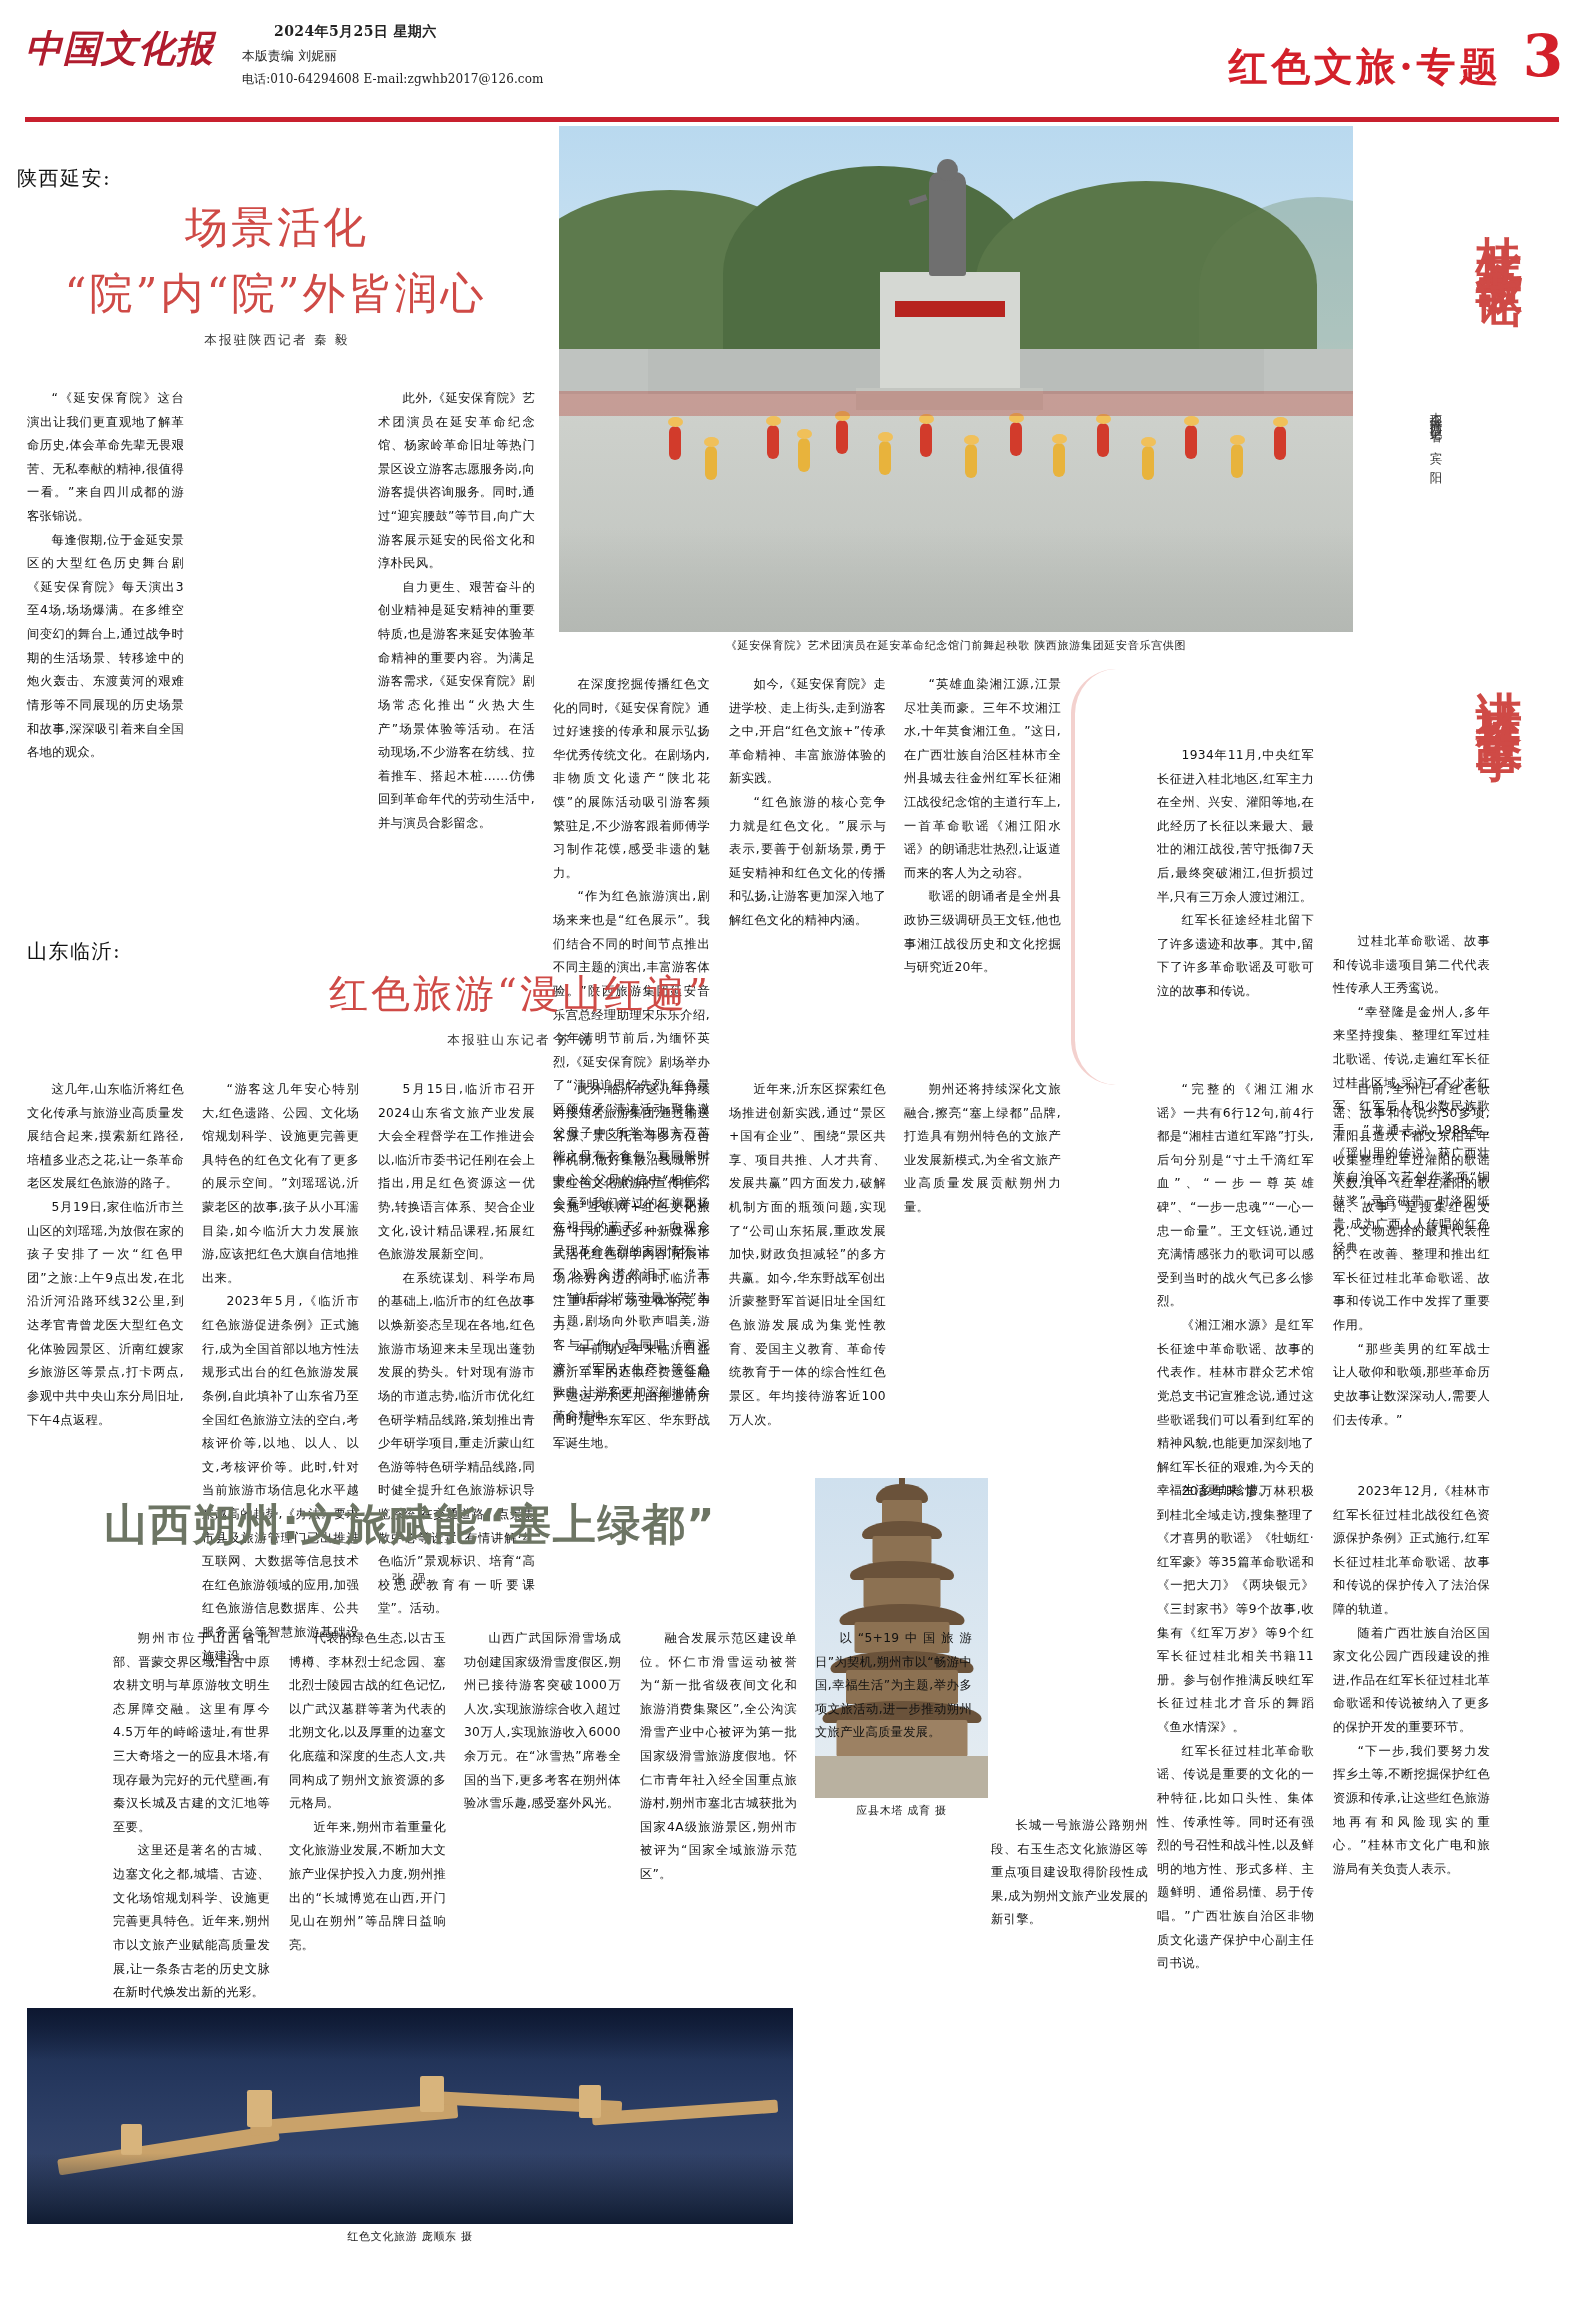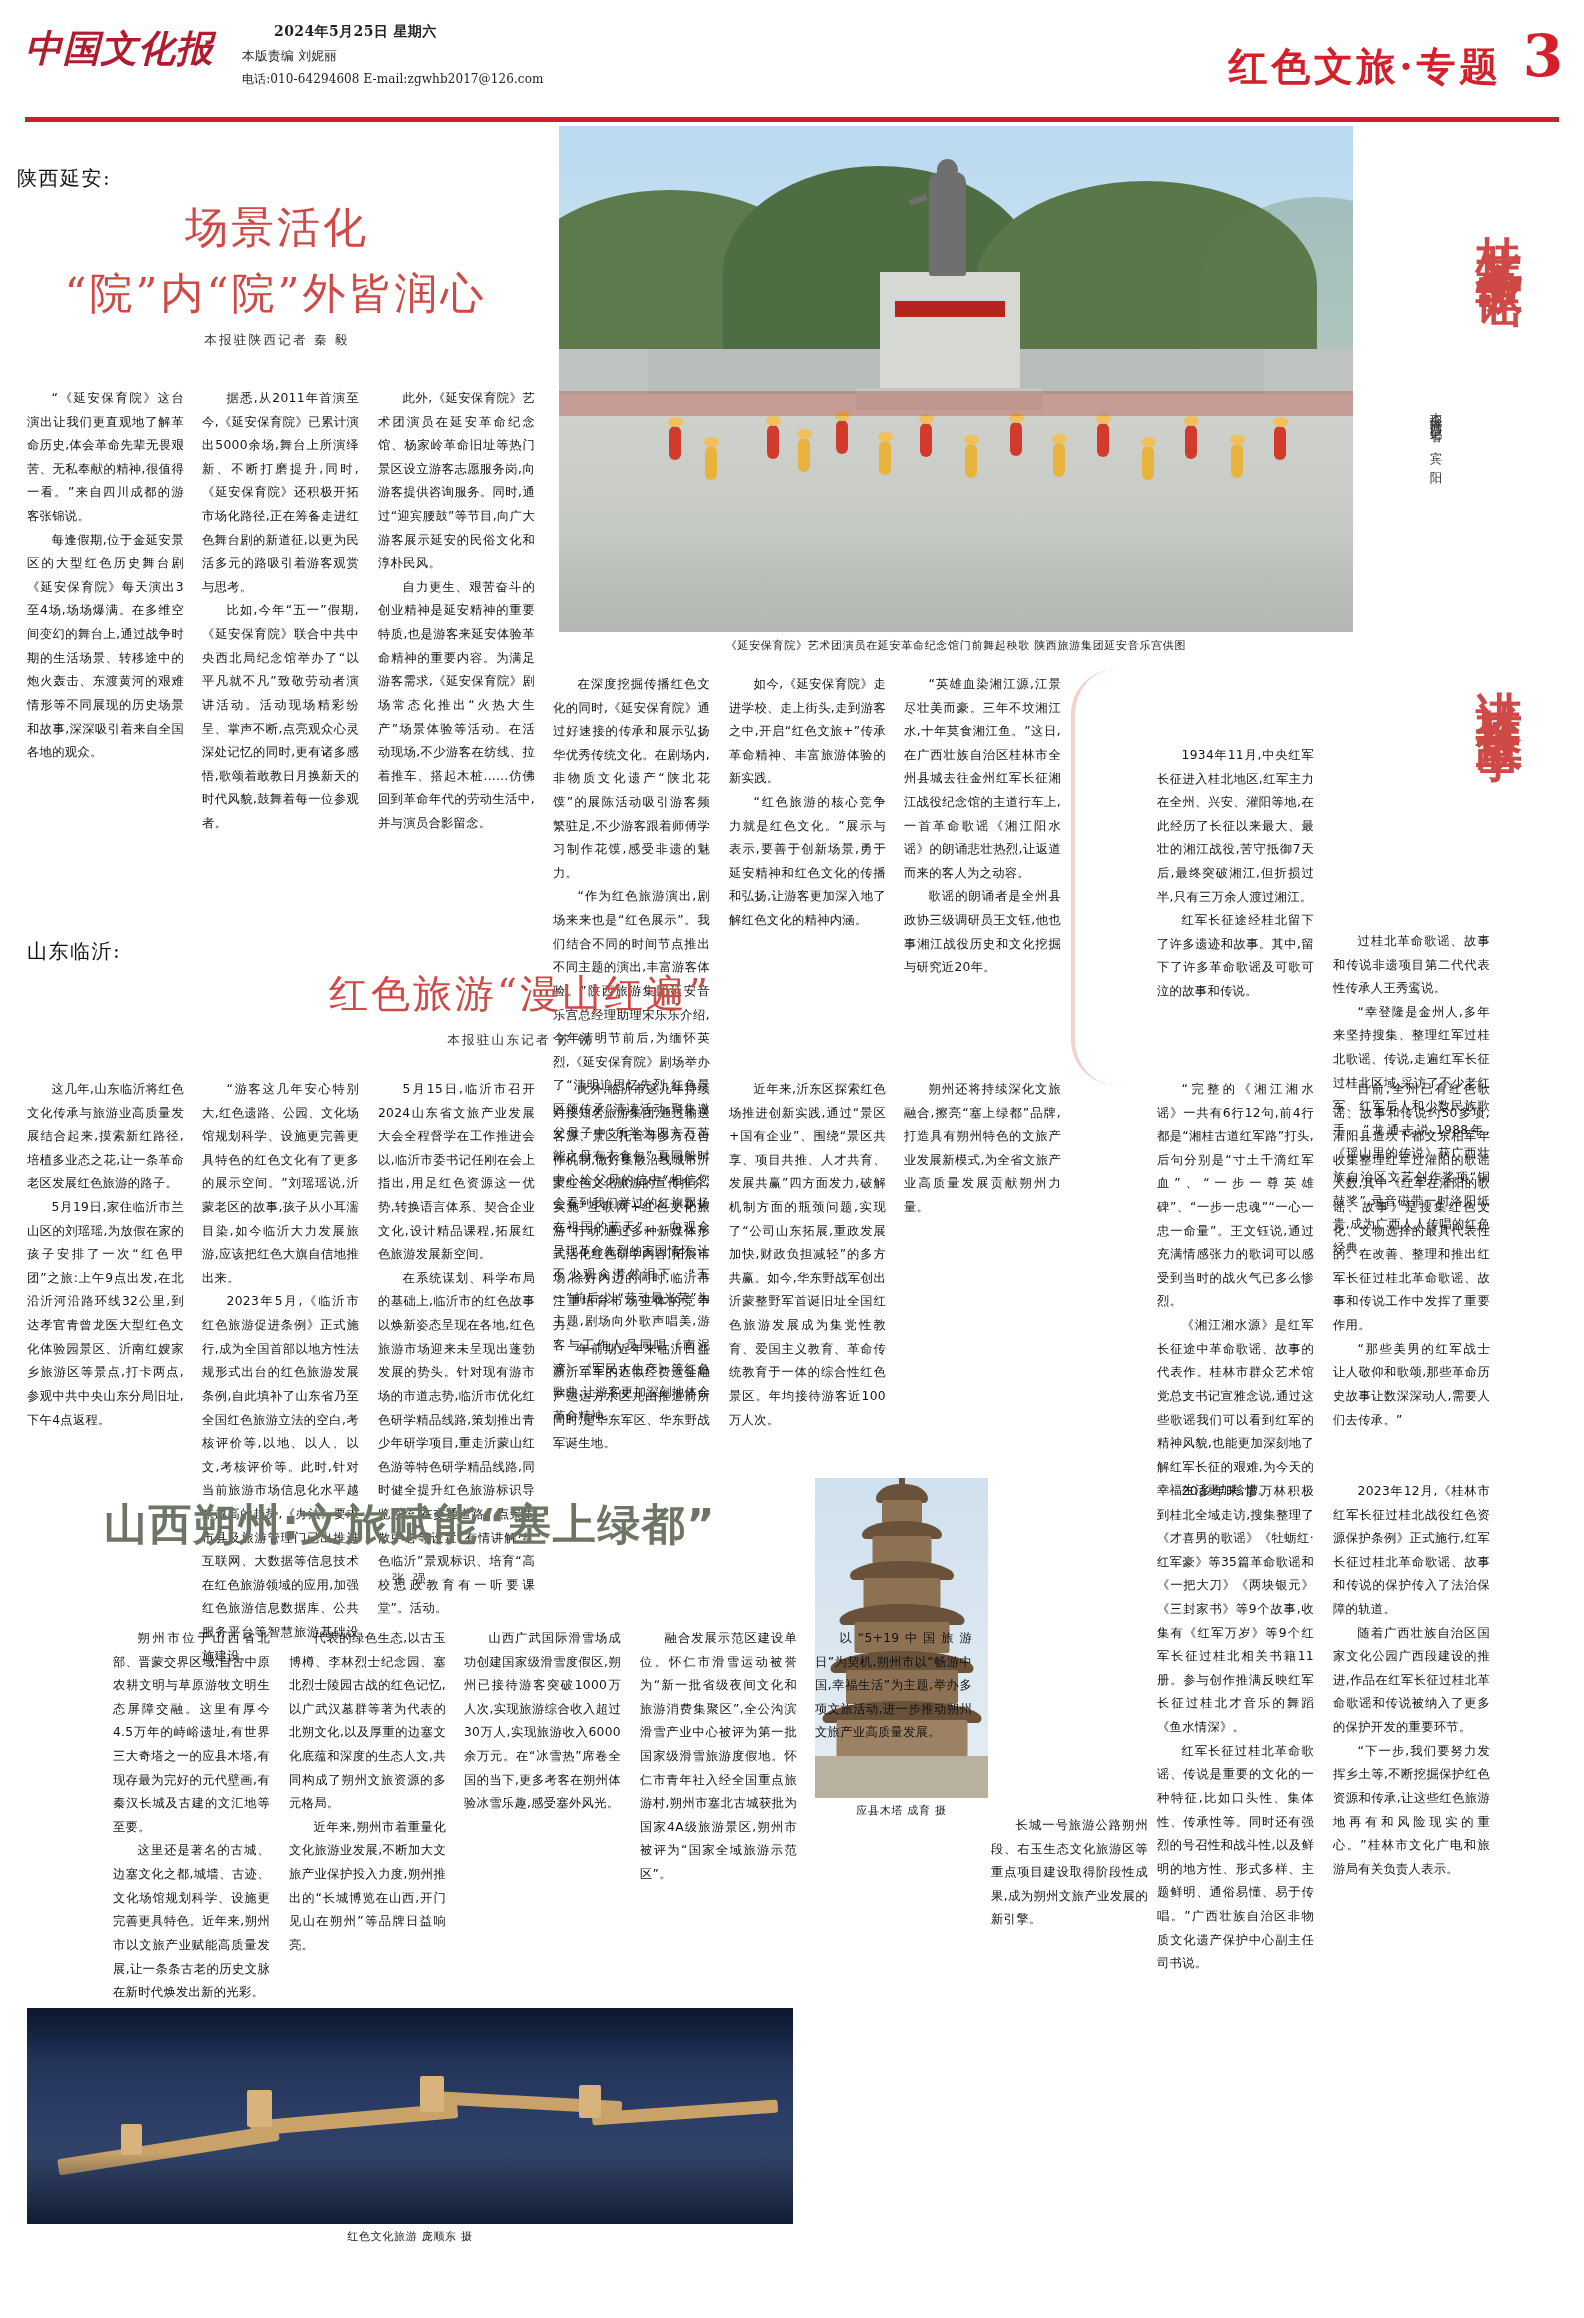--- a/index.html
+++ b/index.html
@@ -181,24 +181,20 @@
 
     <div style="position:absolute;left:0;right:0;top:265px;height:25px;background:rgba(180,60,50,.35);"></div>
     <div style="position:absolute;left:0;right:0;bottom:0;height:104px;background:linear-gradient(rgba(200,203,198,0),#b4b8b3);"></div>
   </div>
   <div class="caption cap1">《延安保育院》艺术团演员在延安革命纪念馆门前舞起秧歌    陕西旅游集团延安音乐宫供图</div>
 
   <div class="col a1-c1">
     <p>“《延安保育院》这台演出让我们更直观地了解革命历史,体会革命先辈无畏艰苦、无私奉献的精神,很值得一看。”来自四川成都的游客张锦说。</p>
     <p>每逢假期,位于金延安景区的大型红色历史舞台剧《延安保育院》每天演出3至4场,场场爆满。在多维空间变幻的舞台上,通过战争时期的生活场景、转移途中的炮火轰击、东渡黄河的艰难情形等不同展现的历史场景和故事,深深吸引着来自全国各地的观众。</p>
   </div>
-  <div class="col a1-c2">
-    <p>据悉,从2011年首演至今,《延安保育院》已累计演出5000余场,舞台上所演绎新、不断打磨提升,同时,《延安保育院》还积极开拓市场化路径,正在筹备走进红色舞台剧的新道征,以更为民活多元的路吸引着游客观赏与思考。</p>
-    <p>比如,今年“五一”假期,《延安保育院》联合中共中央西北局纪念馆举办了“以平凡就不凡”致敬劳动者演讲活动。活动现场精彩纷呈、掌声不断,点亮观众心灵深处记忆的同时,更有诸多感悟,歌颂着敢教日月换新天的时代风貌,鼓舞着每一位参观者。</p>
-  </div>
   <div class="col a1-c3">
     <p>此外,《延安保育院》艺术团演员在延安革命纪念馆、杨家岭革命旧址等热门景区设立游客志愿服务岗,向游客提供咨询服务。同时,通过“迎宾腰鼓”等节目,向广大游客展示延安的民俗文化和淳朴民风。</p>
     <p>自力更生、艰苦奋斗的创业精神是延安精神的重要特质,也是游客来延安体验革命精神的重要内容。为满足游客需求,《延安保育院》剧场常态化推出“火热大生产”场景体验等活动。在活动现场,不少游客在纺线、拉着推车、搭起木桩……仿佛回到革命年代的劳动生活中,并与演员合影留念。</p>
   </div>
   <div class="col a1-c4">
     <p>在深度挖掘传播红色文化的同时,《延安保育院》通过好速接的传承和展示弘扬华优秀传统文化。在剧场内,非物质文化遗产“陕北花馍”的展陈活动吸引游客频繁驻足,不少游客跟着师傅学习制作花馍,感受非遗的魅力。</p>
     <p>“作为红色旅游演出,剧场来来也是“红色展示”。我们结合不同的时间节点推出不同主题的演出,丰富游客体验。”陕西旅游集团延安音乐宫总经理助理宋乐乐介绍,今年清明节前后,为缅怀英烈,《延安保育院》剧场举办了“清明追思忆先烈,红色景区颂传承”清读活动,聚集邀父母子中“所学为四方万苗能之母有衣食包”,夏同般时中心给父母的信中“相信您会看到我们举过的红旗飘扬在祖国的蓝天”……向观众呈现革命先烈的家国情怀,让不少观众潸然泪下。“五一”前后,以“劳动最光荣”为主题,剧场向外歌声唱美,游客与工作人员同唱《南泥湾》《军民大生产》等红色歌曲,让游客更加深刻地体会革命精神。</p>
   </div>
   <div class="col a1-c5">
     <p>如今,《延安保育院》走进学校、走上街头,走到游客之中,开启“红色文旅+”传承革命精神、丰富旅游体验的新实践。</p>

